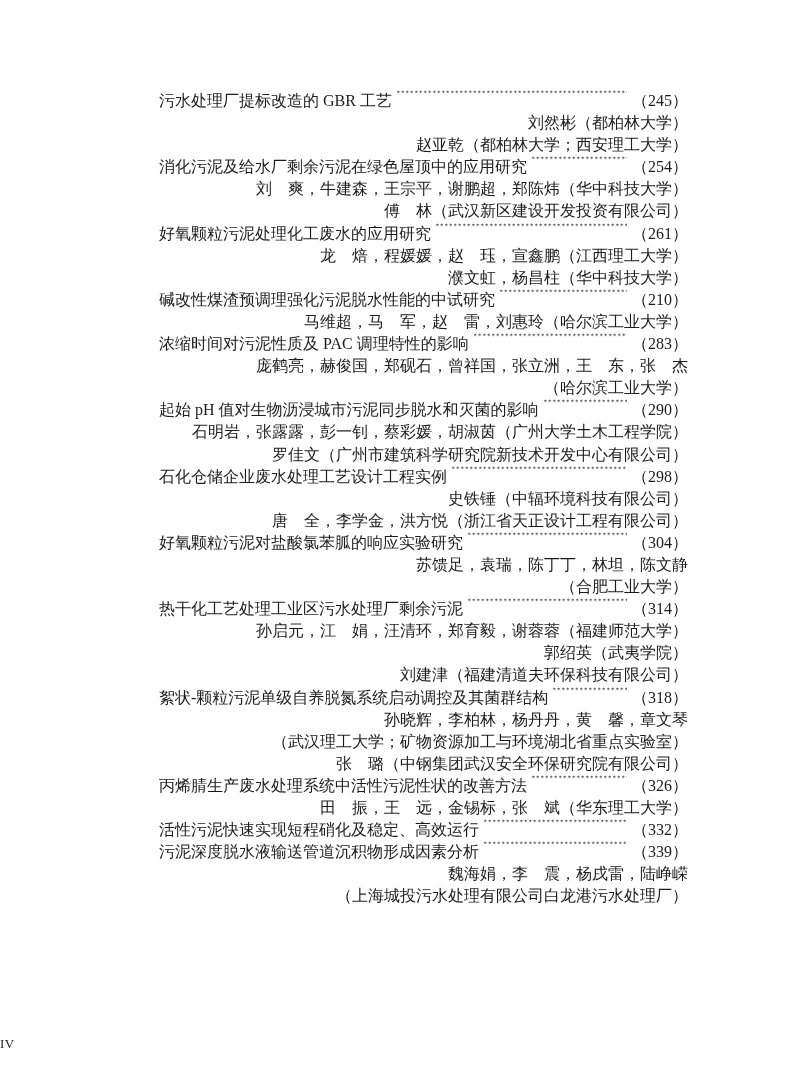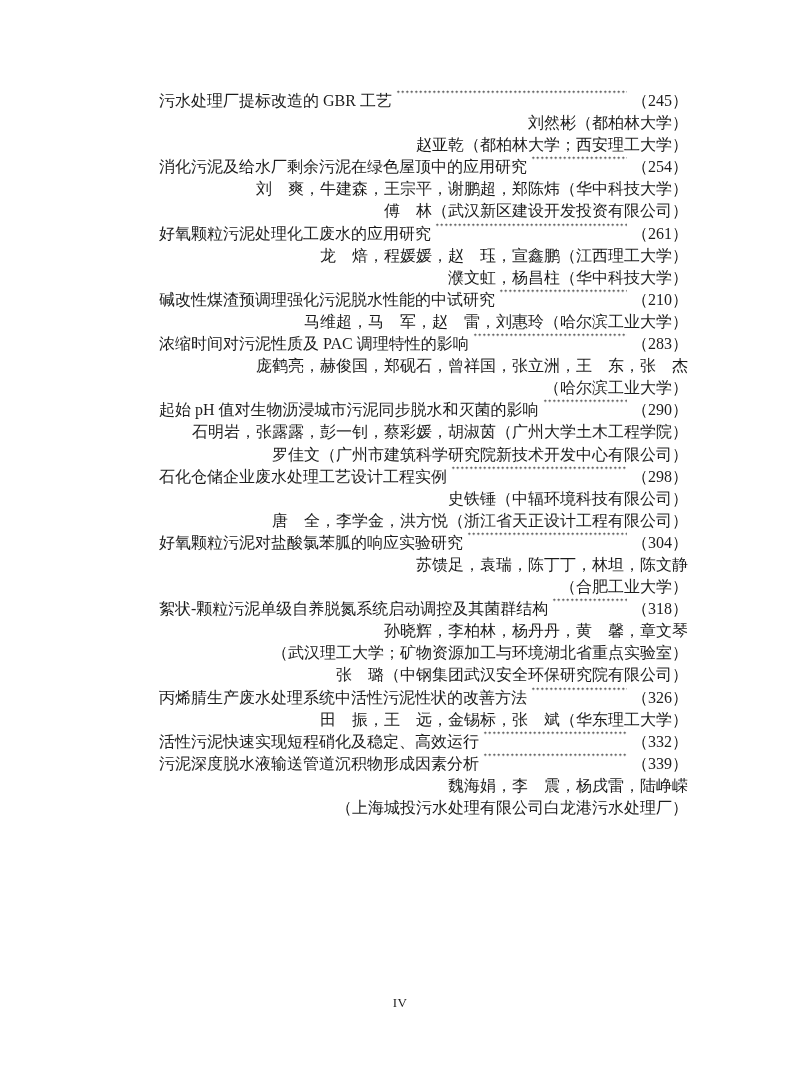--- a/index.html
+++ b/index.html
@@ -27,22 +27,22 @@
     margin:0 5px 0 4px;
     background-image:radial-gradient(circle, #2b2b2b 0.85px, rgba(0,0,0,0) 1.05px);
     background-size:4.5px 22.1px;
     background-position:0 -9.2px;
     background-repeat:repeat-x;
     min-width:12px;
   }
   .arow{text-align:right;}
   .footer{
     position:absolute;
-    top:995px; left:0; width:800px;
-    text-align:center;
+    top:1036px; left:0; width:800px;
+    text-align:left;
     font-size:13px;
     letter-spacing:0.5px;
     color:#1c1c1c;
   }
 </style>
 </head>
 <body>
 
 <div class="content">
 
@@ -119,20 +119,30 @@
   <div class="entry">
     <div class="trow">
       <span class="ttl">好氧颗粒污泥对盐酸氯苯胍的响应实验研究</span>
       <span class="leader"></span>
       <span class="pg">（304）</span>
     </div>
     <div class="arow">苏馈足，袁瑞，陈丁丁，林坦，陈文静</div>
     <div class="arow">（合肥工业大学）</div>
   </div>
 
+  <div class="entry">
+    <div class="trow">
+      <span class="ttl">热干化工艺处理工业区污水处理厂剩余污泥</span>
+      <span class="leader"></span>
+      <span class="pg">（314）</span>
+    </div>
+    <div class="arow">孙启元，江　娟，汪清环，郑育毅，谢蓉蓉（福建师范大学）</div>
+    <div class="arow">郭绍英（武夷学院）</div>
+    <div class="arow">刘建津（福建清道夫环保科技有限公司）</div>
+  </div>
 
   <div class="entry">
     <div class="trow">
       <span class="ttl">絮状-颗粒污泥单级自养脱氮系统启动调控及其菌群结构</span>
       <span class="leader"></span>
       <span class="pg">（318）</span>
     </div>
     <div class="arow">孙晓辉，李柏林，杨丹丹，黄　馨，章文琴</div>
     <div class="arow">（武汉理工大学；矿物资源加工与环境湖北省重点实验室）</div>
     <div class="arow">张　璐（中钢集团武汉安全环保研究院有限公司）</div>

